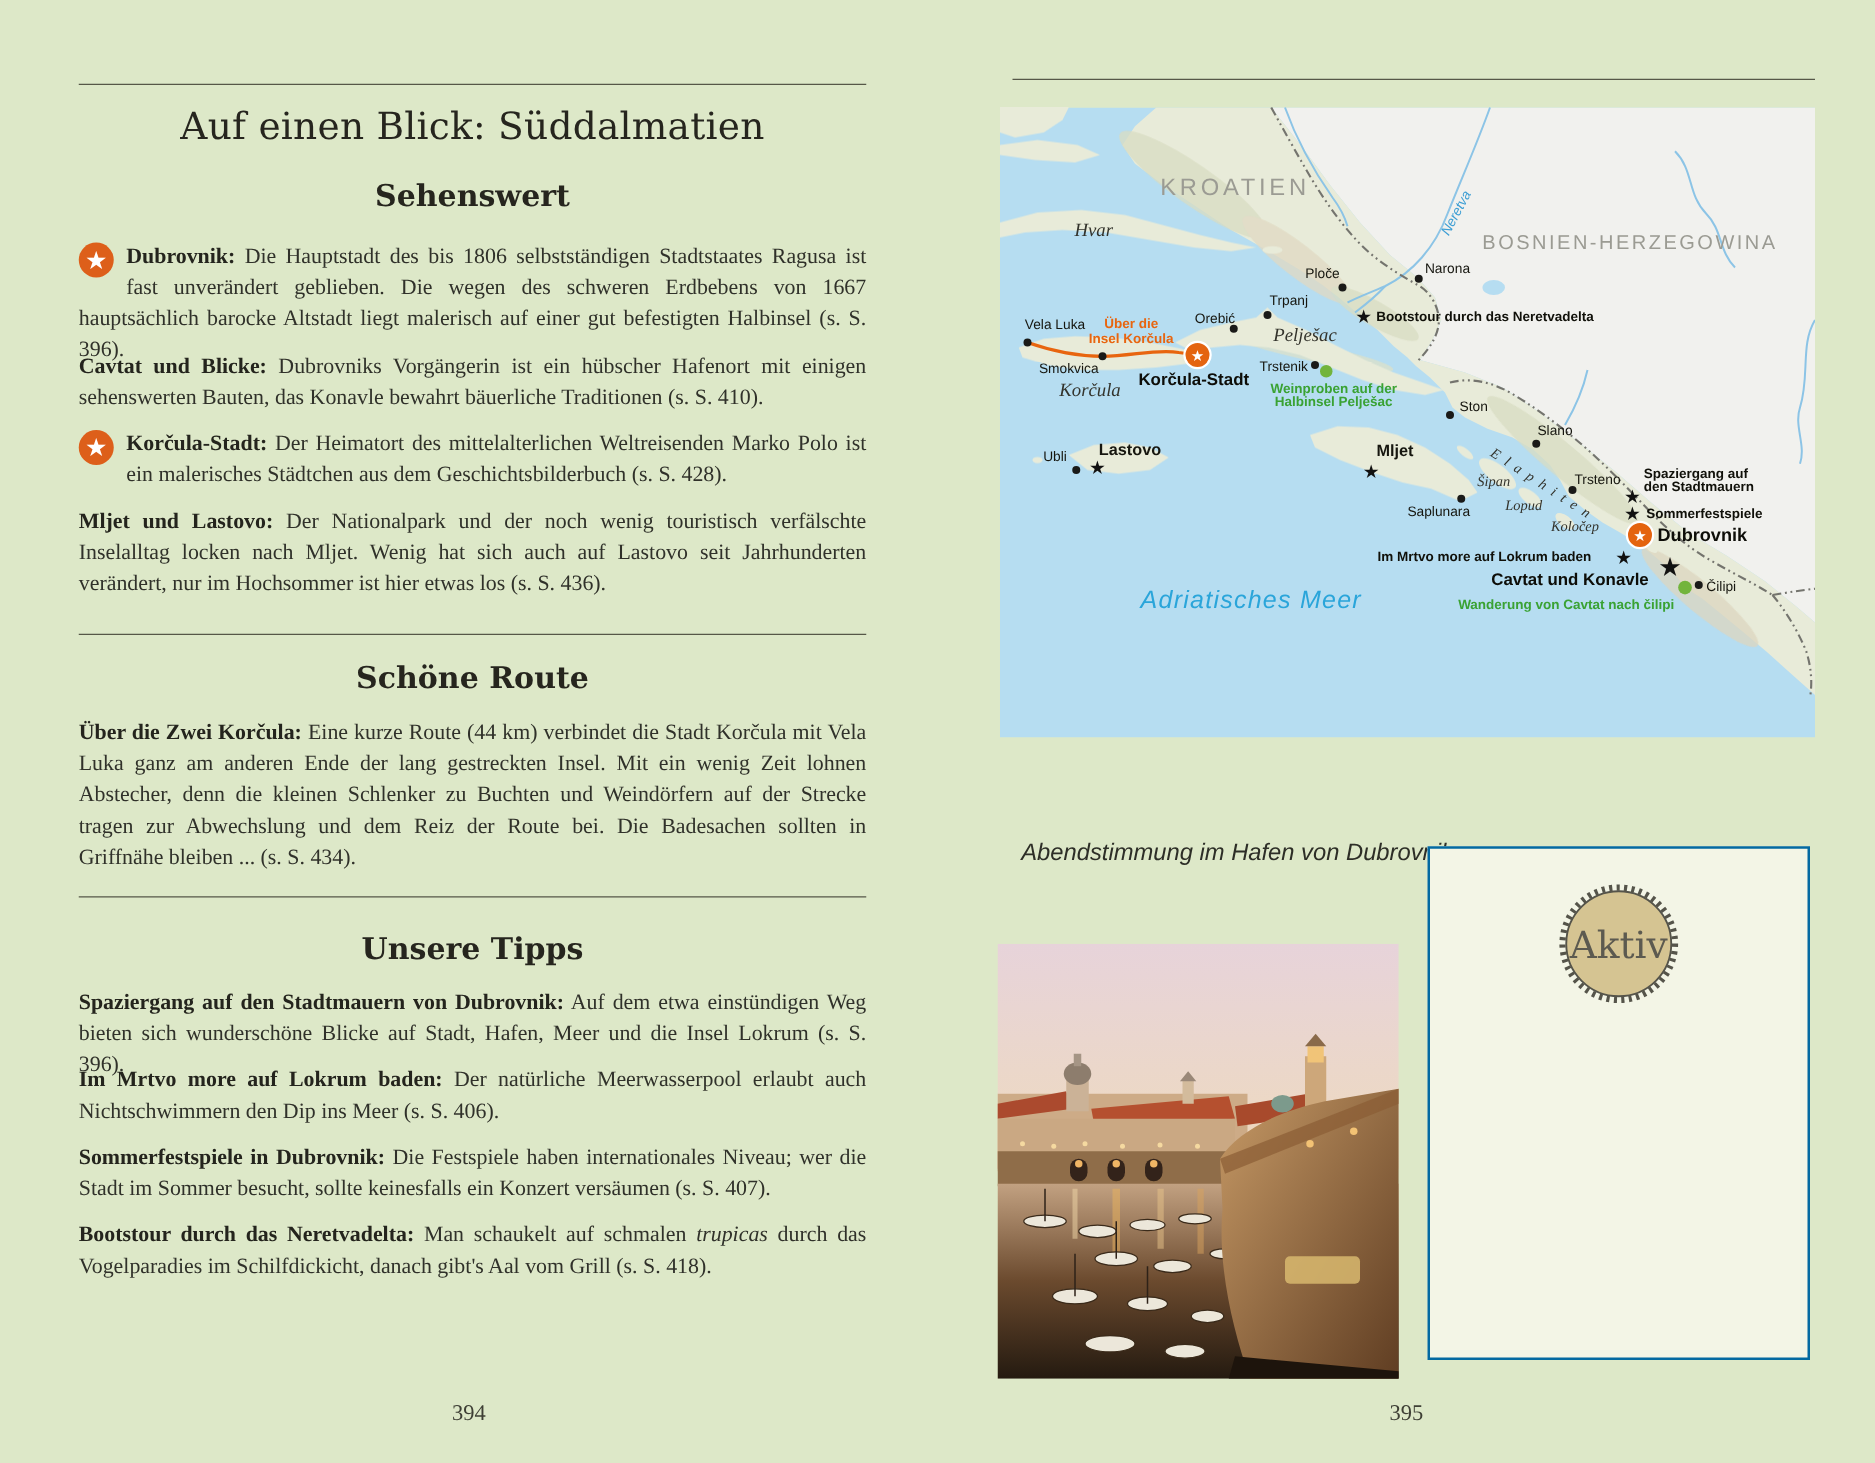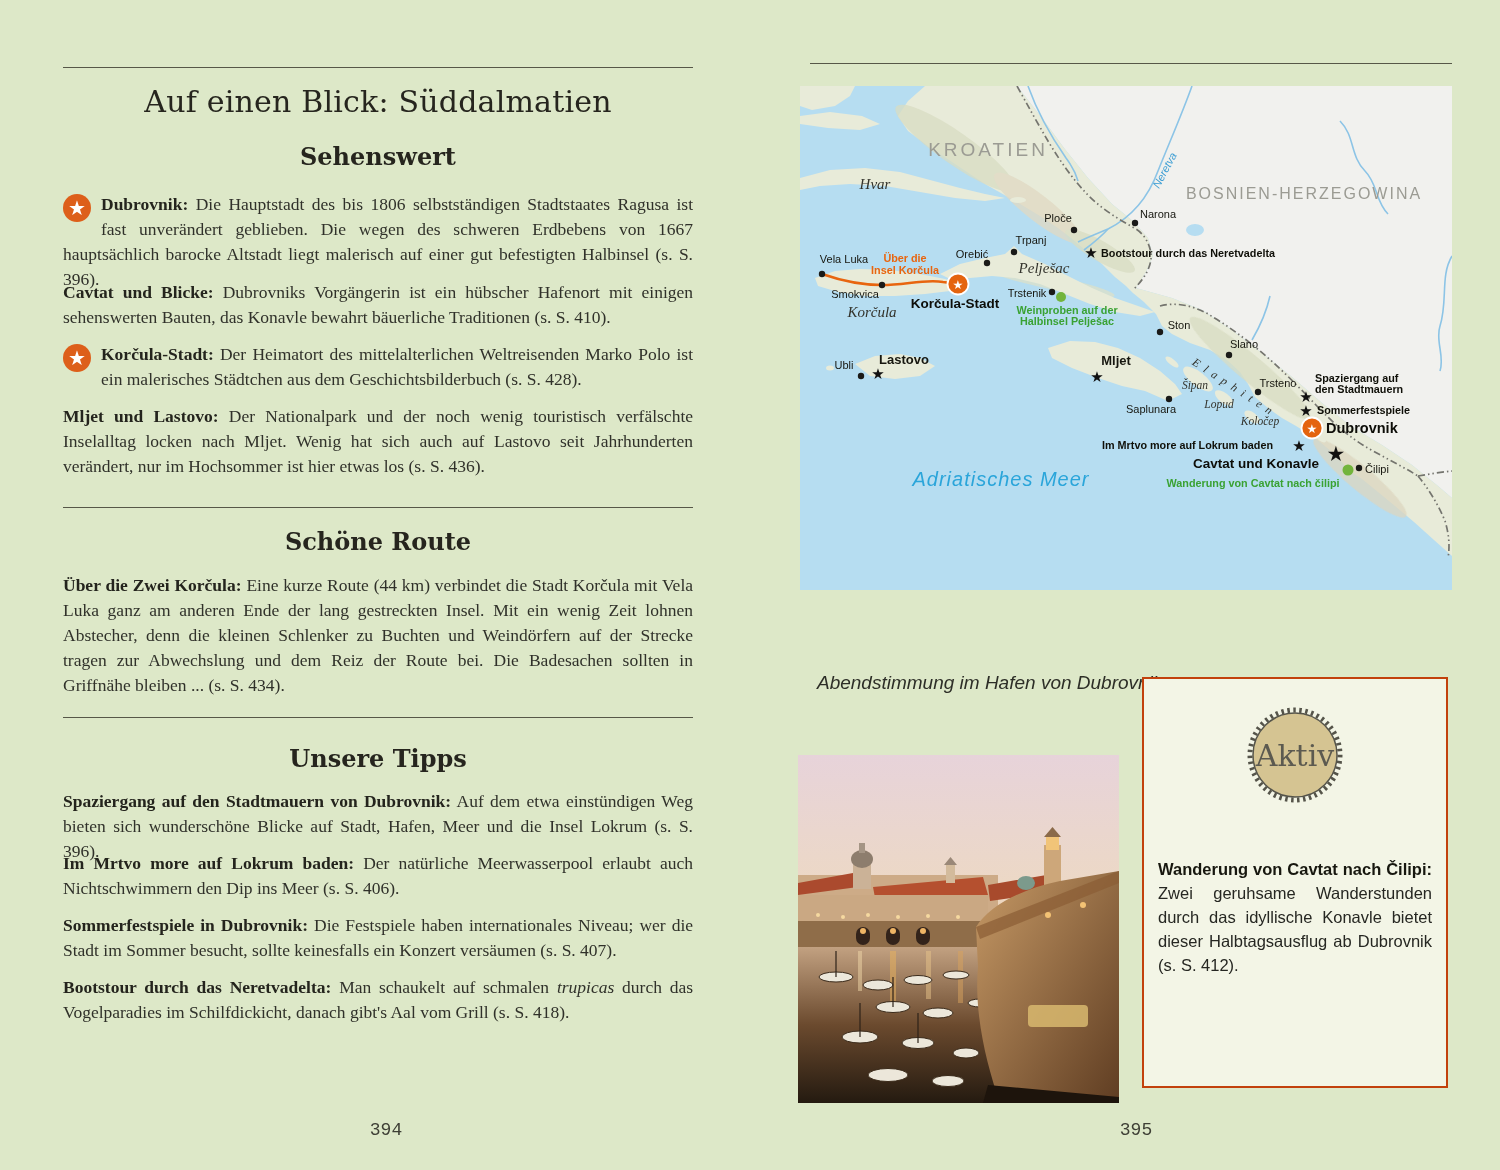--- a/index.html
+++ b/index.html
@@ -24,30 +24,30 @@
     margin:0;font-size:17.5px;line-height:25px;text-align:justify;color:#30312a;
   }
   p.body b{color:#24241d;}
   .star-badge{
     float:left;width:28px;height:28px;margin:2px 10px 16px 0;
     background:#dd5f1a;border-radius:50%;color:#fff;text-align:center;
     line-height:29px;font-size:20px;font-family:"DejaVu Sans",sans-serif;
   }
   .pageno{
     position:absolute;width:750px;text-align:center;top:1120px;
-    font-family:Liberation Mono, monospace;font-size:18px;color:#3e3f35;margin-left:11px;
+    font-family:Liberation Serif, serif;font-size:18px;color:#3e3f35;
   }
   
   .caption{
     font-family:"Liberation Sans",sans-serif;font-style:italic;
     font-size:19px;color:#2d2e27;
   }
   .aktiv-box{
     position:absolute;left:1142px;top:677px;width:306px;height:411px;
-    box-sizing:border-box;border:2px solid #c2410c;background:#f3f5e6;
+    box-sizing:border-box;border:2px solid #0369a1;background:#f3f5e6;
     padding:0 14px;
   }
   .badge-wrap{text-align:center;margin-top:26px;}
   .aktiv-box p{
     margin:0;font-family:"Liberation Sans",sans-serif;font-size:16.5px;
     line-height:24px;text-align:justify;color:#262722;
   }
   .aktiv-box p b{color:#17170f;}
   .bp1{margin-top:48px !important;}
   .bp2{margin-top:13px !important;}
@@ -378,20 +378,16 @@
   </div>
 
   <aside class="aktiv-box">
     <div class="badge-wrap">
       <svg width="100" height="100" viewBox="0 0 100 100">
         <circle cx="50" cy="50" r="45" fill="none" stroke="#55544a" stroke-width="5" stroke-dasharray="2.5 3.5"></circle>
         <circle cx="50" cy="50" r="42" fill="#d5c492" stroke="#55544a" stroke-width="1.5"></circle>
         <text class="badge-txt" x="50" y="61" text-anchor="middle">Aktiv</text>
       </svg>
     </div>
-    <p class="bp1">
-      <b>Wanderung von Cavtat nach Čilipi:</b>
-      <span>Zwei geruhsame Wanderstunden durch das idyllische Konavle bietet dieser Halbtagsausflug ab Dubrovnik (s. S. 412).</span>
-    </p>
   </aside>
 
   <div class="pageno" style="left:750px">395</div>
 </section>
 
 </body></html>

